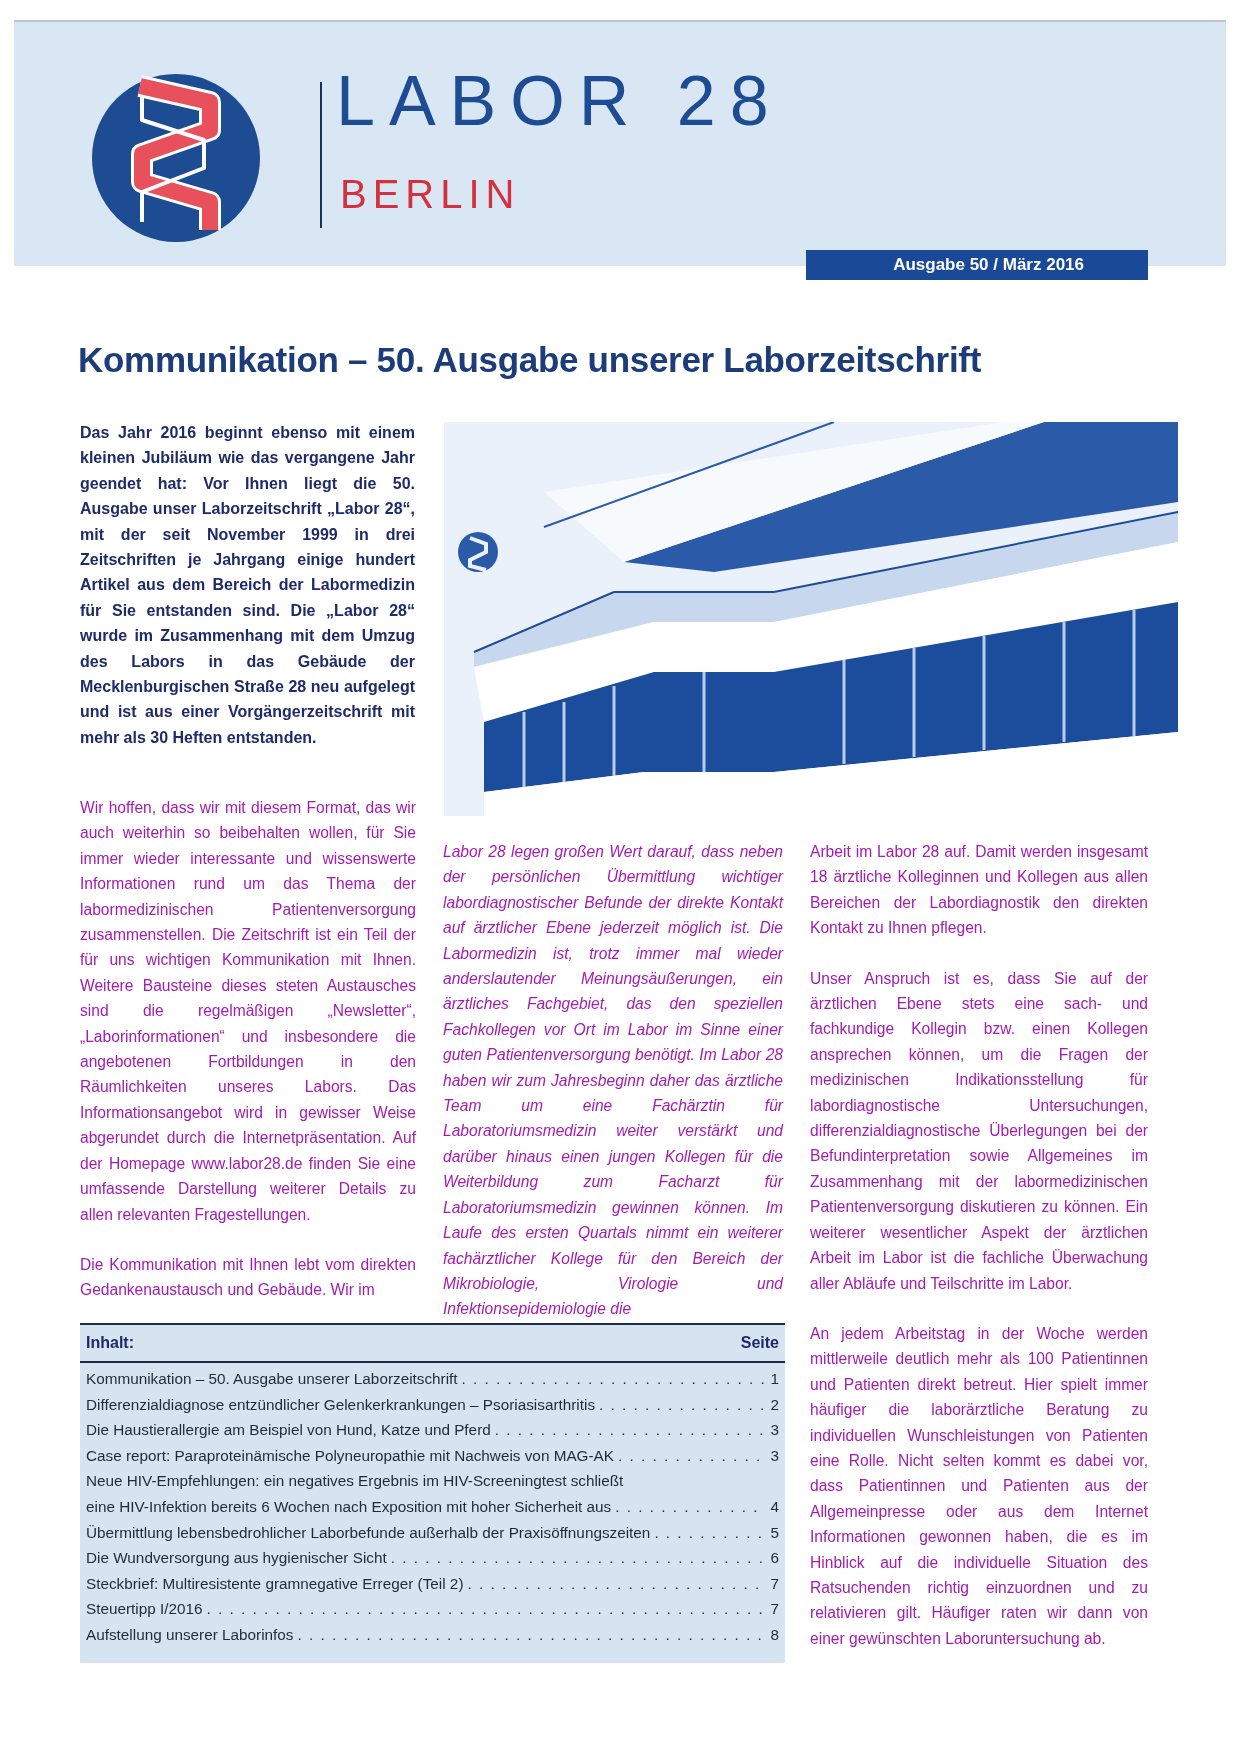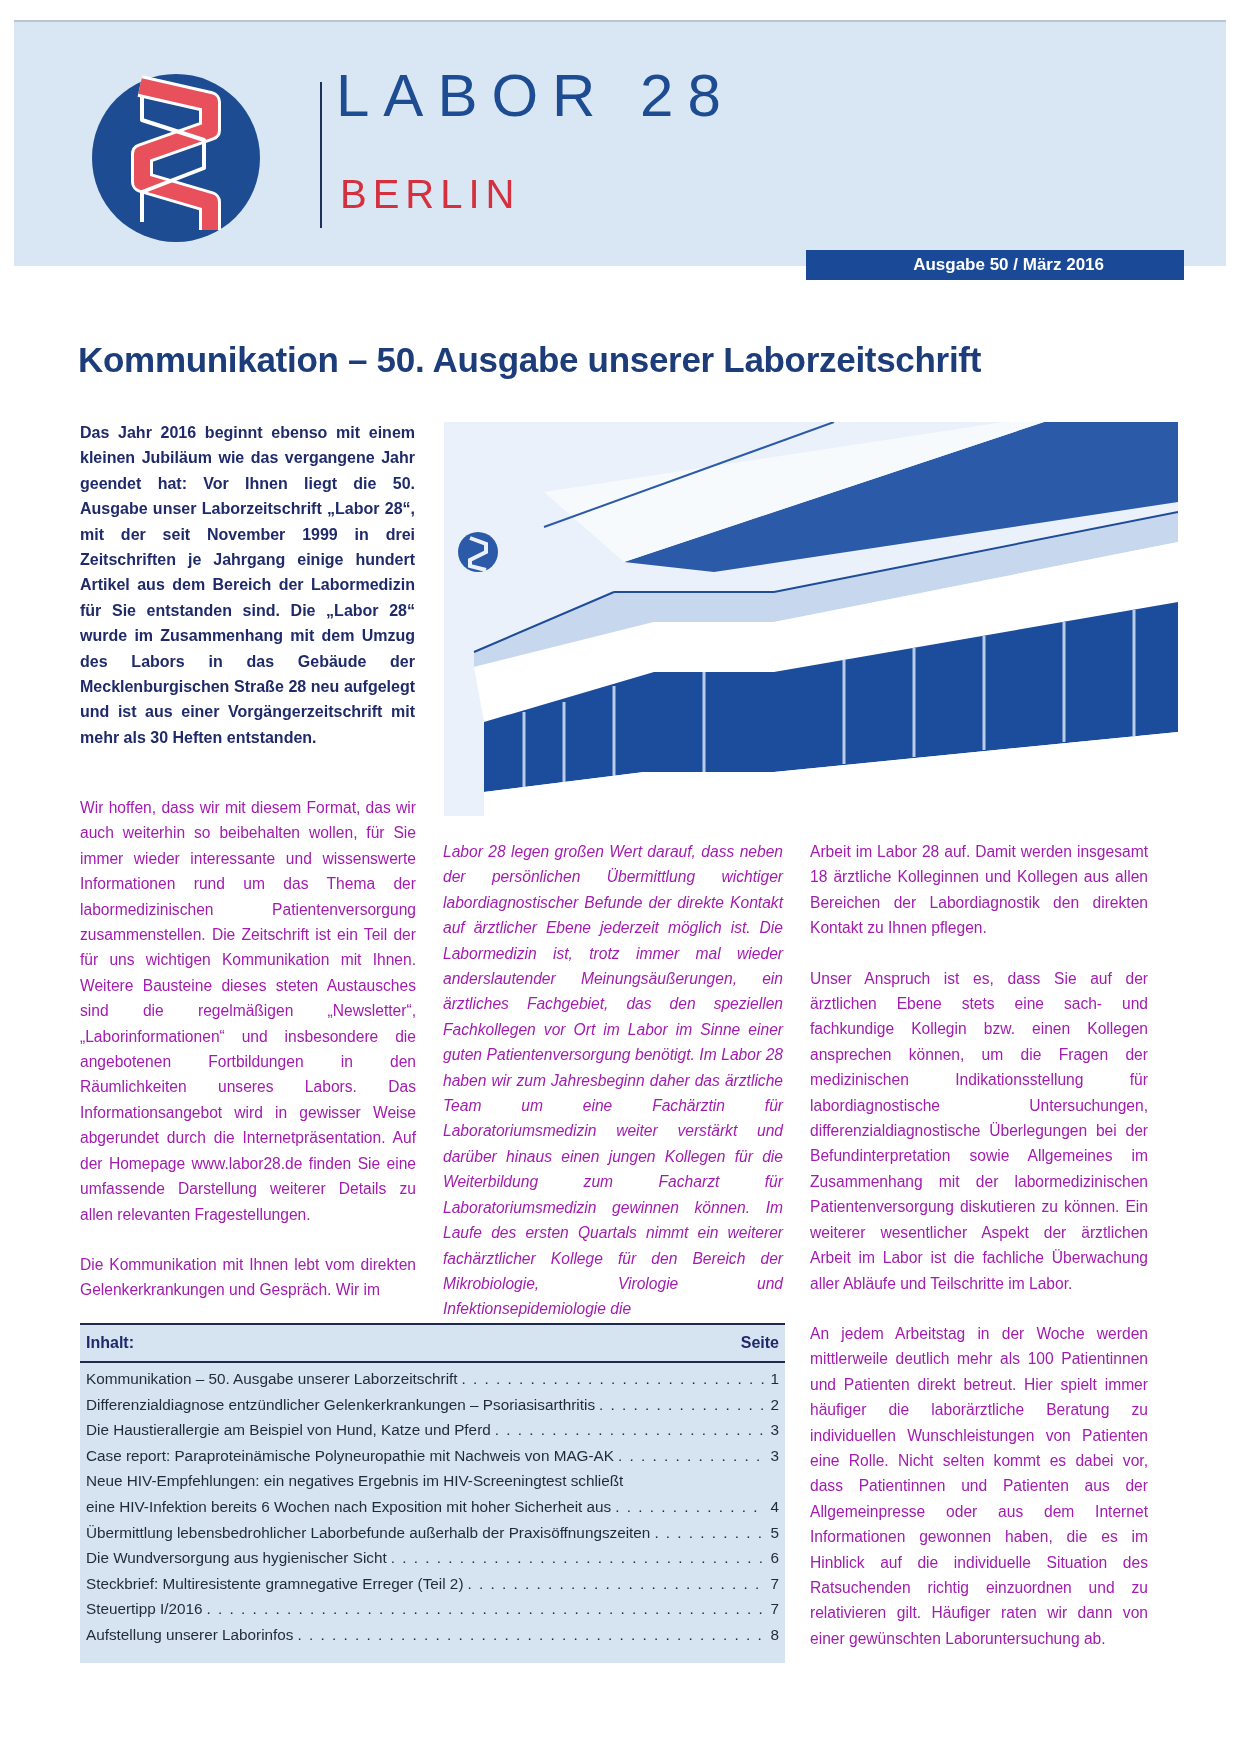--- a/index.html
+++ b/index.html
@@ -11,31 +11,31 @@
     position: absolute; left: 14px; top: 20px; width: 1212px; height: 246px;
     background: #d9e6f3; border-top: 2px solid #b9c6d2;
   }
   .logo {
     position: absolute; left: 78px; top: 52px; width: 168px; height: 168px;
   }
   .masthead-divider {
     position: absolute; left: 306px; top: 60px; width: 2px; height: 146px; background: #1e2f59;
   }
   .brand-title {
-    position: absolute; left: 322px; top: 44px; font-size: 60px; letter-spacing: 14px;
+    position: absolute; left: 322px; top: 44px; font-size: 70px; letter-spacing: 14px;
     color: #1d4c92; font-weight: 400; line-height: 1;
   }
   .brand-sub {
     position: absolute; left: 326px; top: 152px; font-size: 40px; letter-spacing: 6px;
     color: #d4303d; line-height: 1;
   }
   .issue-bar {
-    position: absolute; left: 806px; top: 250px; width: 378px; height: 30px;
+    position: absolute; left: 806px; top: 250px; width: 342px; height: 30px;
     background: #1a4a97; color: #ffffff; font-weight: 700; font-size: 17px;
-    text-align: right; padding-right: 80px; line-height: 30px;
+    text-align: right; padding-right: 64px; line-height: 30px;
   }
 
   .headline {
     position: absolute; left: 78px; top: 340px; width: 1100px;
     font-size: 35px; font-weight: 700; color: #1d3c7a; letter-spacing: -0.3px;
   }
 
   .lead {
     position: absolute; left: 80px; top: 420px; width: 335px;
     font-size: 16px; font-weight: 700; color: #1f2a6a; line-height: 25.4px;
@@ -132,21 +132,21 @@
 
     <polygon points="40,370 200,350 330,350 734,310 734,394 40,394" fill="#ffffff"></polygon>
 
     <circle cx="34" cy="130" r="20" fill="#2a5aa8"></circle>
     <path d="M26 116 L42 122 L42 130 L26 138 L26 144 L42 148" stroke="#eaf1fa" stroke-width="4" fill="none"></path>
   </svg>
 </div>
 
 <div class="col col1">
   <p>Wir hoffen, dass wir mit diesem Format, das wir auch weiterhin so beibehalten wollen, für Sie immer wieder interessante und wissenswerte Informationen rund um das Thema der labormedizinischen Patientenversorgung zusammenstellen. Die Zeitschrift ist ein Teil der für uns wichtigen Kommunikation mit Ihnen. Weitere Bausteine dieses steten Austausches sind die regelmäßigen „Newsletter“, „Laborinformationen“ und insbesondere die angebotenen Fortbildungen in den Räumlichkeiten unseres Labors. Das Informationsangebot wird in gewisser Weise abgerundet durch die Internetpräsentation. Auf der Homepage www.labor28.de finden Sie eine umfassende Darstellung weiterer Details zu allen relevanten Fragestellungen.</p>
-  <p>Die Kommunikation mit Ihnen lebt vom direkten Gelenkerkrankungen und Gespräch. Wir im</p>
+  <p>Die Kommunikation mit Ihnen lebt vom direkten Gedankenaustausch und Gebäude. Wir im</p>
 </div>
 
 <div class="col col2">
   <p>Labor 28 legen großen Wert darauf, dass neben der persönlichen Übermittlung wichtiger labordiagnostischer Befunde der direkte Kontakt auf ärztlicher Ebene jederzeit möglich ist. Die Labormedizin ist, trotz immer mal wieder anderslautender Meinungsäußerungen, ein ärztliches Fachgebiet, das den speziellen Fachkollegen vor Ort im Labor im Sinne einer guten Patientenversorgung benötigt. Im Labor 28 haben wir zum Jahresbeginn daher das ärztliche Team um eine Fachärztin für Laboratoriumsmedizin weiter verstärkt und darüber hinaus einen jungen Kollegen für die Weiterbildung zum Facharzt für Laboratoriumsmedizin gewinnen können. Im Laufe des ersten Quartals nimmt ein weiterer fachärztlicher Kollege für den Bereich der Mikrobiologie, Virologie und Infektionsepidemiologie die</p>
 </div>
 
 <div class="col col3">
   <p>Arbeit im Labor 28 auf. Damit werden insgesamt 18 ärztliche Kolleginnen und Kollegen aus allen Bereichen der Labordiagnostik den direkten Kontakt zu Ihnen pflegen.</p>
   <p>Unser Anspruch ist es, dass Sie auf der ärztlichen Ebene stets eine sach- und fachkundige Kollegin bzw. einen Kollegen ansprechen können, um die Fragen der medizinischen Indikationsstellung für labordiagnostische Untersuchungen, differenzialdiagnostische Überlegungen bei der Befundinterpretation sowie Allgemeines im Zusammenhang mit der labormedizinischen Patientenversorgung diskutieren zu können. Ein weiterer wesentlicher Aspekt der ärztlichen Arbeit im Labor ist die fachliche Überwachung aller Abläufe und Teilschritte im Labor.</p>
   <p>An jedem Arbeitstag in der Woche werden mittlerweile deutlich mehr als 100 Patientinnen und Patienten direkt betreut. Hier spielt immer häufiger die laborärztliche Beratung zu individuellen Wunschleistungen von Patienten eine Rolle. Nicht selten kommt es dabei vor, dass Patientinnen und Patienten aus der Allgemeinpresse oder aus dem Internet Informationen gewonnen haben, die es im Hinblick auf die individuelle Situation des Ratsuchenden richtig einzuordnen und zu relativieren gilt. Häufiger raten wir dann von einer gewünschten Laboruntersuchung ab.</p>

